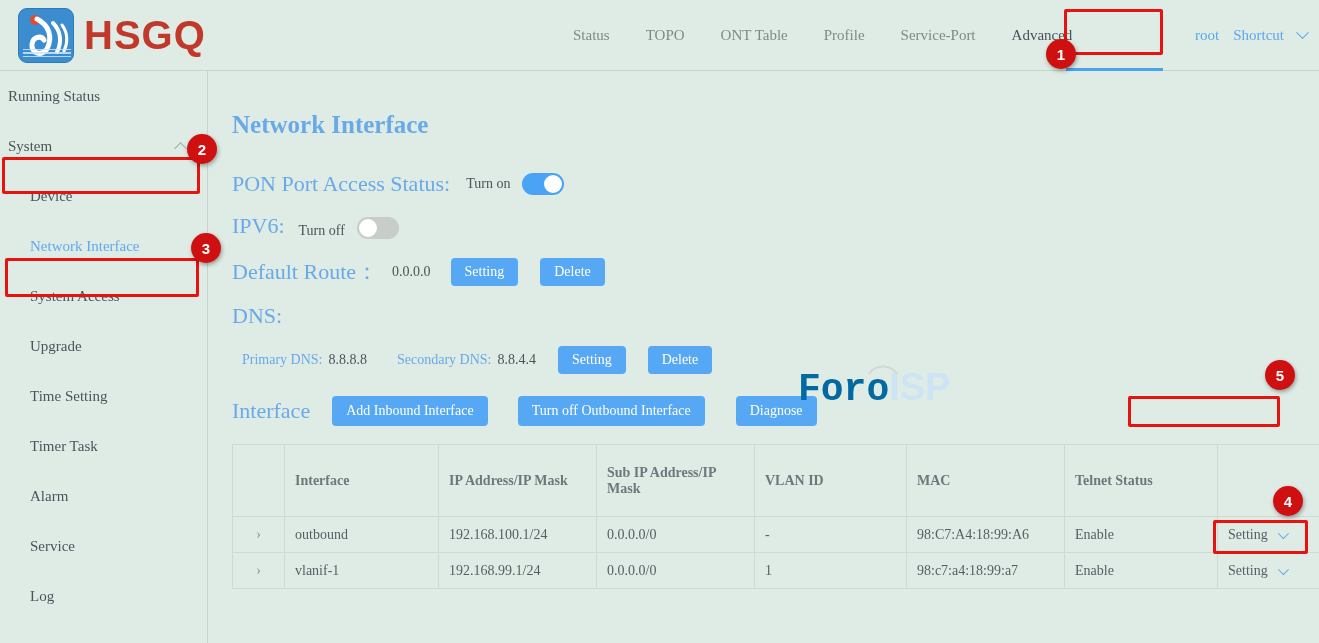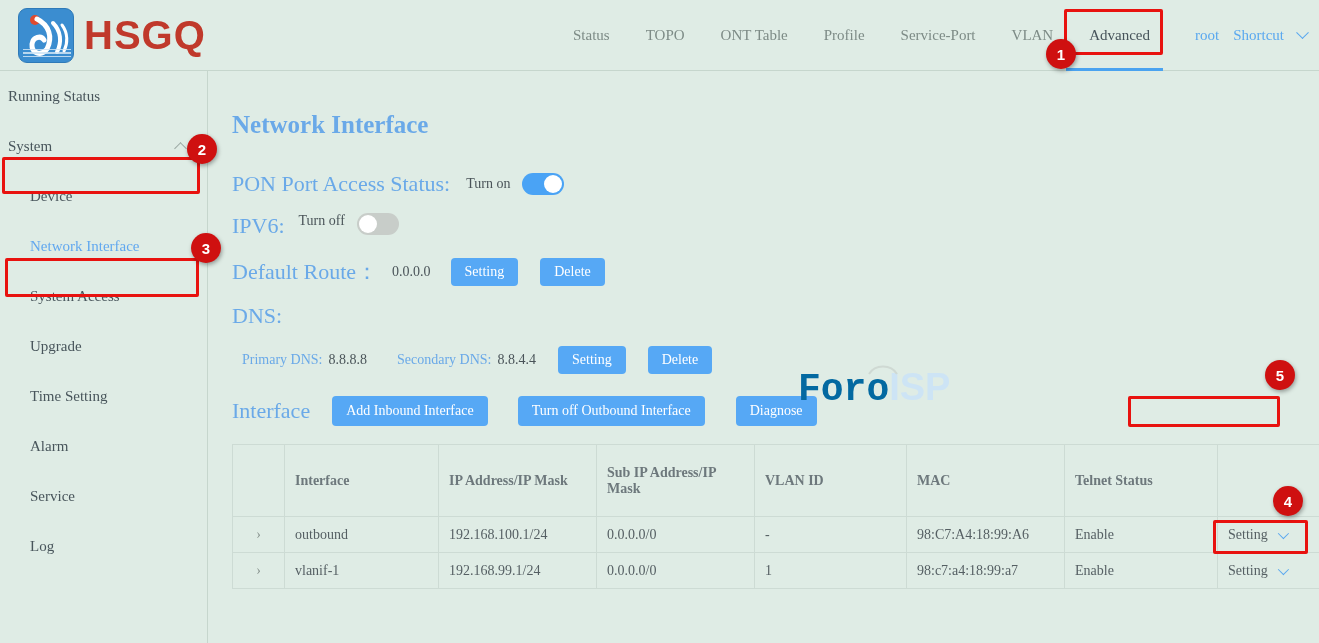--- a/index.html
+++ b/index.html
@@ -100,21 +100,21 @@
   }
   .switch.on { background: #4aa3f5; }
   .switch.off { background: #c8cdc9; }
   .switch .knob {
     position: absolute; top: 2px; width: 18px; height: 18px; border-radius: 50%;
     background: #fff;
   }
   .switch.on .knob { right: 2px; }
   .switch.off .knob { left: 2px; }
 
-  .row-ipv6 { position: absolute; left: 23px; top: 142px; display: flex; align-items: flex-start; }
+  .row-ipv6 { position: absolute; left: 23px; top: 142px; display: flex; align-items: flex-end; }
   .row-route { position: absolute; left: 23px; top: 186px; display: flex; align-items: center; }
   .row-dns-t { position: absolute; left: 23px; top: 232px; }
   .row-dns { position: absolute; left: 33px; top: 275px; display: flex; align-items: center; }
   .row-iface { position: absolute; left: 23px; top: 325px; display: flex; align-items: center; }
 
   .btn {
     background: #56a8f5; color: #fff; border: none; border-radius: 4px;
     font-size: 14px; font-family: "Liberation Serif", serif;
     padding: 0 14px; height: 28px; cursor: pointer; white-space: nowrap;
   }
@@ -186,21 +186,20 @@
       </div>
       <div class="logo-text">HSGQ</div>
     </div>
 
     <div class="nav" id="nav-container">
         <div class="nav-item">Status</div>
         <div class="nav-item">TOPO</div>
         <div class="nav-item">ONT Table</div>
         <div class="nav-item">Profile</div>
         <div class="nav-item">Service-Port</div>
-        <div class="nav-item">VLAN</div>
         <div class="nav-item active">Advanced</div>
       </div>
     <div class="nav-underline"></div>
 
     <div class="hdr-right">
       <span class="hdr-link">root</span>
       <span class="hdr-link">Shortcut</span>
       <span class="chev"></span>
     </div>
   </div>
@@ -220,20 +219,23 @@
         <span>Network Interface</span>
       </div>
       <div class="side-item sub">
         <span>System Access</span>
       </div>
       <div class="side-item sub">
         <span>Upgrade</span>
       </div>
       <div class="side-item sub">
         <span>Time Setting</span>
+      </div>
+      <div class="side-item sub">
+        <span>Timer Task</span>
       </div>
       <div class="side-item sub">
         <span>Alarm</span>
       </div>
       <div class="side-item sub">
         <span>Service</span>
       </div>
       <div class="side-item sub">
         <span>Log</span>
       </div>

